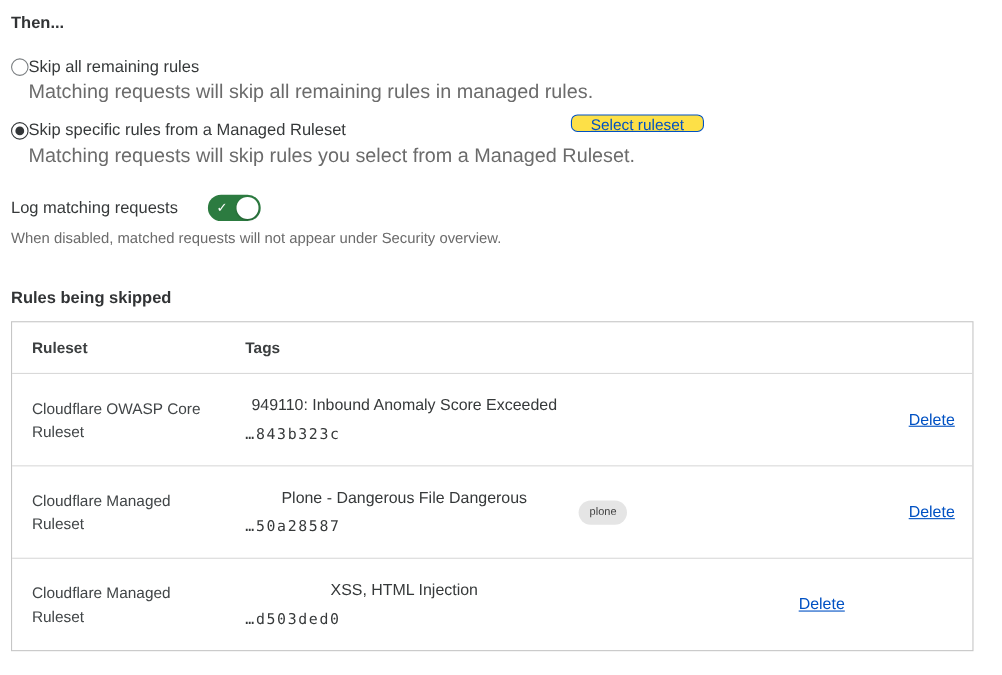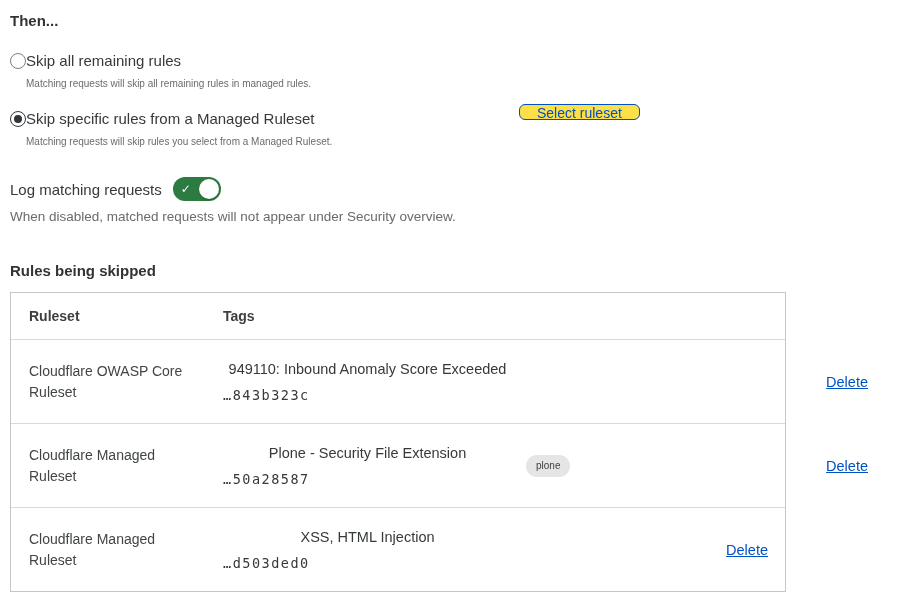--- a/index.html
+++ b/index.html
@@ -23,51 +23,51 @@
     margin-top: 2px; flex: 0 0 16px;
     display: flex; align-items: center; justify-content: center;
     cursor: pointer;
   }
   .radio.selected { border-color: #333638; }
   .radio.selected::after {
     content: ""; width: 8px; height: 8px; border-radius: 50%; background: #333638;
   }
   .option-text { }
   .option-label { font-size: 15px; color: #36393a; line-height: 20px; }
-  .option-desc { font-size: 10px; color: #6b6b6b; line-height: 17px; margin-top: 4px; }
+  .option-desc { font-size: 18px; color: #6b6b6b; line-height: 17px; margin-top: 4px; }
 
   .select-ruleset-btn {
     position: absolute; left: 509px; top: -5px;
     height: 16px; padding: 0 17px;
     background: #fde047; border: 1px solid #0051c3; border-radius: 6px;
     color: #0051c3; font-size: 14px; font-family: inherit;
     text-decoration: underline; cursor: pointer;
   }
 
   
-  .log-row { display: flex; align-items: center; margin-top: 27px; }
+  .log-row { display: flex; align-items: center; margin-top: 27px; gap: 16px; }
   .log-label { font-size: 15px; color: #36393a; }
   .toggle {
     margin-left: 11px; width: 48px; height: 24px; border-radius: 12px;
     background: #2c7b40; position: relative; cursor: pointer; flex: 0 0 48px;
   }
   .toggle .check {
     position: absolute; left: 8px; top: 4px;
     color: #ffffff; font-size: 12px; font-weight: 700; line-height: 16px;
   }
   .toggle .knob {
     position: absolute; right: 2px; top: 2px;
     width: 20px; height: 20px; border-radius: 50%; background: #ffffff;
     box-shadow: 0 1px 2px rgba(0,0,0,0.25);
   }
   .log-desc { font-size: 13.5px; color: #6b6b6b; margin-top: 8px; }
 
   
   .rules-table {
-    margin-top: 13px; width: 776px;
+    margin-top: 13px; width: 875px;
     border: 1px solid #c6c6c6; background: #fff;
   }
   .trow-head, .trow {
     display: grid;
     grid-template-columns: 212px 303px 272px 100px;
     align-items: center;
   }
   .trow-head { height: 46px; }
   .trow { min-height: 84px; border-top: 1px solid #d9d9d9; }
   .cell { padding-left: 18px; padding-right: 14px; }
@@ -146,21 +146,21 @@
       <div class="cell c4">
         <a class="link">Delete</a>
       </div>
     </div>
 
     <div class="trow">
       <div class="cell c1">
         <div class="ruleset-name">Cloudflare Managed Ruleset</div>
       </div>
       <div class="cell c2">
-        <div class="rule-desc">Plone - Security File Extension</div>
+        <div class="rule-desc">Plone - Dangerous File Dangerous</div>
         <div class="rule-id">…50a28587</div>
       </div>
       <div class="cell c3">
         <span class="tag">plone</span>
       </div>
       <div class="cell c4">
         <a class="link">Delete</a>
       </div>
     </div>
 

